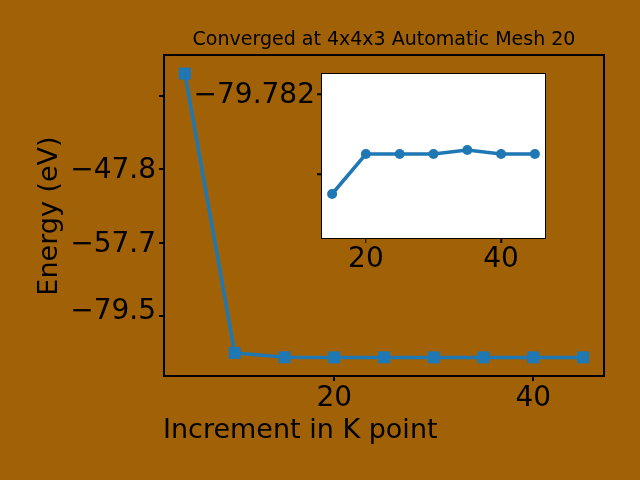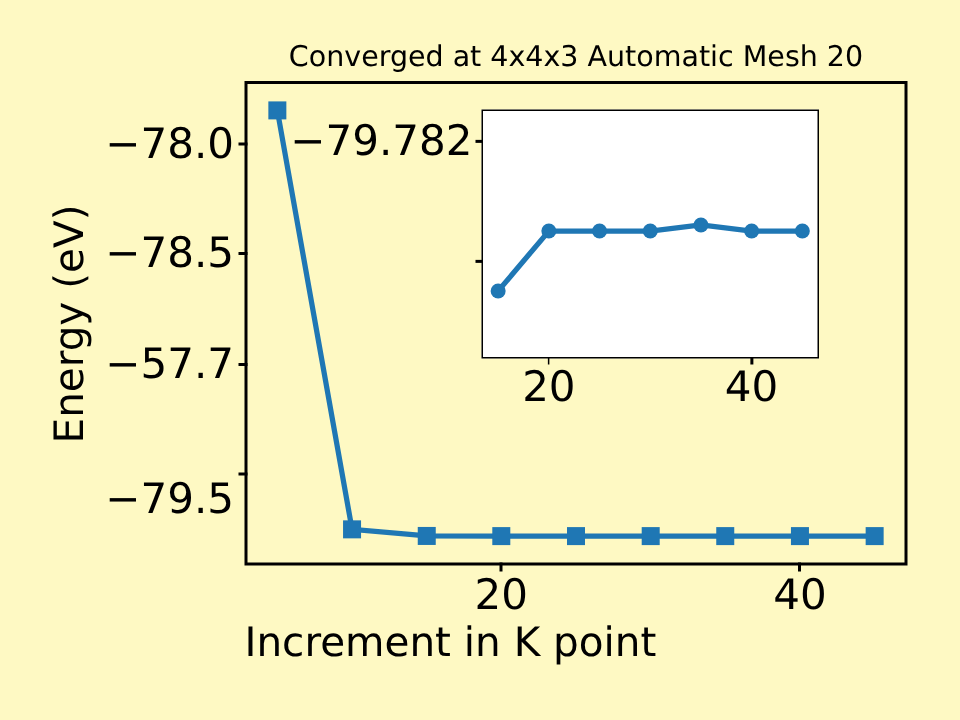--- a/index.html
+++ b/index.html
@@ -1,17 +1,17 @@
 <!DOCTYPE html>
 <html><head>
 <meta charset="utf-8">
 <style>
   html,body { margin:0; padding:0; background:#ffffff; }
   .fig {
-    position:relative; width:640px; height:480px; background:#fef9c3;
+    position:relative; width:640px; height:480px; background:#a16207;
     font-family:"DejaVu Sans", sans-serif; color:#000; overflow:hidden;
   }
   .title {
     position:absolute; left:163px; top:28px; width:442px;
     text-align:center; font-size:19px; line-height:1.1; white-space:nowrap;
   }
   .axes { position:absolute; border:2px solid #000; box-sizing:border-box; }
   .axes-main { left:163px; top:54px; width:442px; height:323px; }
   .axes-inset {
     left:156px; top:17px; width:225px; height:166px;
@@ -75,23 +75,22 @@
         <div class="ticklabel ticklabel-x" style="left: 179.076px;">40</div>
         <div class="tick tick-y" style="top: 20px;"></div>
         <div class="ticklabel ticklabel-y" style="top: 20px;">−79.782</div>
         <div class="tick tick-y" style="top: 100px;"></div>
       </div>
   <div class="tick tick-x" style="left: 169.227px;"></div>
       <div class="ticklabel ticklabel-x" style="left: 169.227px;">20</div>
       <div class="tick tick-x" style="left: 368.318px;"></div>
       <div class="ticklabel ticklabel-x" style="left: 368.318px;">40</div>
       <div class="tick tick-y" style="top: 39.6912px;"></div>
-      <div class="ticklabel ticklabel-y" style="top: 39.6912px;">−78.0</div>
       <div class="tick tick-y" style="top: 113.194px;"></div>
-      <div class="ticklabel ticklabel-y" style="top: 113.194px;">−78.5</div>
+      <div class="ticklabel ticklabel-y" style="top: 113.194px;">−47.8</div>
       <div class="tick tick-y" style="top: 186.696px;"></div>
       <div class="ticklabel ticklabel-y" style="top: 186.696px;">−57.7</div>
       <div class="tick tick-y" style="top: 260.198px;"></div>
-      <div class="ticklabel ticklabel-y" style="top: 277px;">−79.5</div>
+      <div class="ticklabel ticklabel-y" style="top: 254px;">−79.5</div>
     </div>
 
   <div class="xlabel">Increment in K point</div>
 </div>
 
 </body></html>

